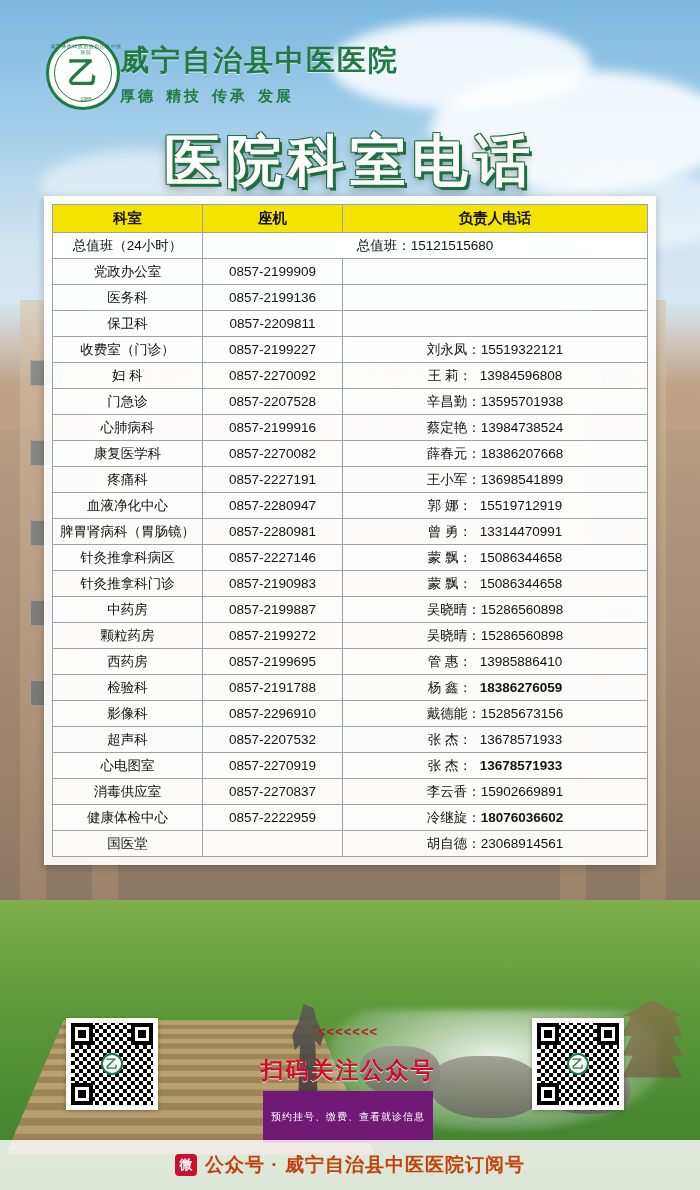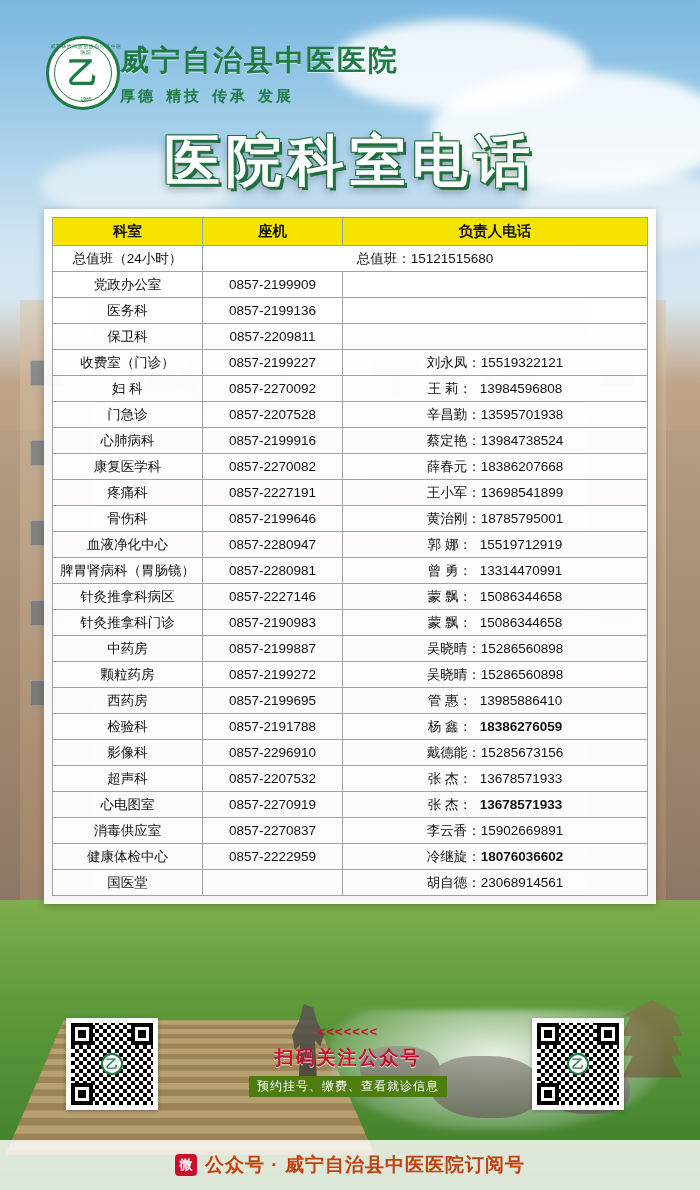--- a/index.html
+++ b/index.html
@@ -123,21 +123,21 @@
     pointer-events:none;
   }
   .watermark-seal{
     position:absolute; left:300px; top:400px; width:110px; height:110px;
     border:4px solid rgba(190,60,50,.16); border-radius:50%;
     pointer-events:none;
   }
 
   
   .card{
-    position:absolute; left:44px; top:209px; width:612px;
+    position:absolute; left:44px; top:196px; width:612px;
     background:rgba(255,255,255,0.93);
     padding:8px;
     box-shadow:0 2px 8px rgba(0,0,0,.25);
   }
   table{ border-collapse:collapse; width:100%; }
   th,td{
     border:1px solid #9aa3a8;
     font-size:13.5px; text-align:center; height:26px;
     color:#111; padding:0 2px; white-space:nowrap;
   }
@@ -177,27 +177,27 @@
     position:absolute; left:50%; top:50%; width:22px; height:22px;
     margin:-11px 0 0 -11px; background:#fff; border-radius:50%;
     border:2px solid #1f7a44; display:flex; align-items:center; justify-content:center;
     color:#1f7a44; font-size:12px; font-weight:bold;
   }
   .scan-box{
     position:absolute; left:178px; top:14px; width:252px; text-align:center;
   }
   .arrows{ color:#c8102e; font-size:13px; letter-spacing:1px; font-weight:bold; }
   .scan-title{
-    color:#c8102e; font-size:19px; font-weight:bold; letter-spacing:2px;
-    margin-top:6px;
+    color:#c8102e; font-size:23px; font-weight:bold; letter-spacing:2px;
+    margin-top:16px;
     text-shadow:0 1px 0 rgba(255,255,255,.8);
   }
   .scan-sub{
-    margin-top:5px; background:#4d7c0f; color:#fff; font-size:12px;
-    padding:2px 8px; display:inline-block; letter-spacing:1px;
+    margin-top:5px; background:#701a75; color:#fff; font-size:10px;
+    padding:19px 8px; display:inline-block; letter-spacing:1px;
   }
   .sub-label{
     position:absolute; left:498px; top:20px; width:22px;
     color:#0a3a63; font-size:16px; font-weight:bold; line-height:18px;
     text-align:center;
   }
   .sub-arrow{ font-size:13px; }
 
   .footer-bar{
     position:absolute; left:0; top:1140px; width:700px; height:50px;
@@ -325,25 +325,20 @@
           <td class="dept">康复医学科</td>
           <td class="tel">0857-2270082</td>
           <td class="mgr"><span class="mgr-name">薛春元：</span><span class="">18386207668</span></td>
         </tr>
         <tr>
           <td class="dept">疼痛科</td>
           <td class="tel">0857-2227191</td>
           <td class="mgr"><span class="mgr-name">王小军：</span><span class="">13698541899</span></td>
         </tr>
         <tr>
-          <td class="dept">骨伤科</td>
-          <td class="tel">0857-2199646</td>
-          <td class="mgr"><span class="mgr-name">黄治刚：</span><span class="">18785795001</span></td>
-        </tr>
-        <tr>
           <td class="dept">血液净化中心</td>
           <td class="tel">0857-2280947</td>
           <td class="mgr"><span class="mgr-name">郭 娜：</span><span class="">15519712919</span></td>
         </tr>
         <tr>
           <td class="dept">脾胃肾病科（胃肠镜）</td>
           <td class="tel">0857-2280981</td>
           <td class="mgr"><span class="mgr-name">曾 勇：</span><span class="">13314470991</span></td>
         </tr>
         <tr>

